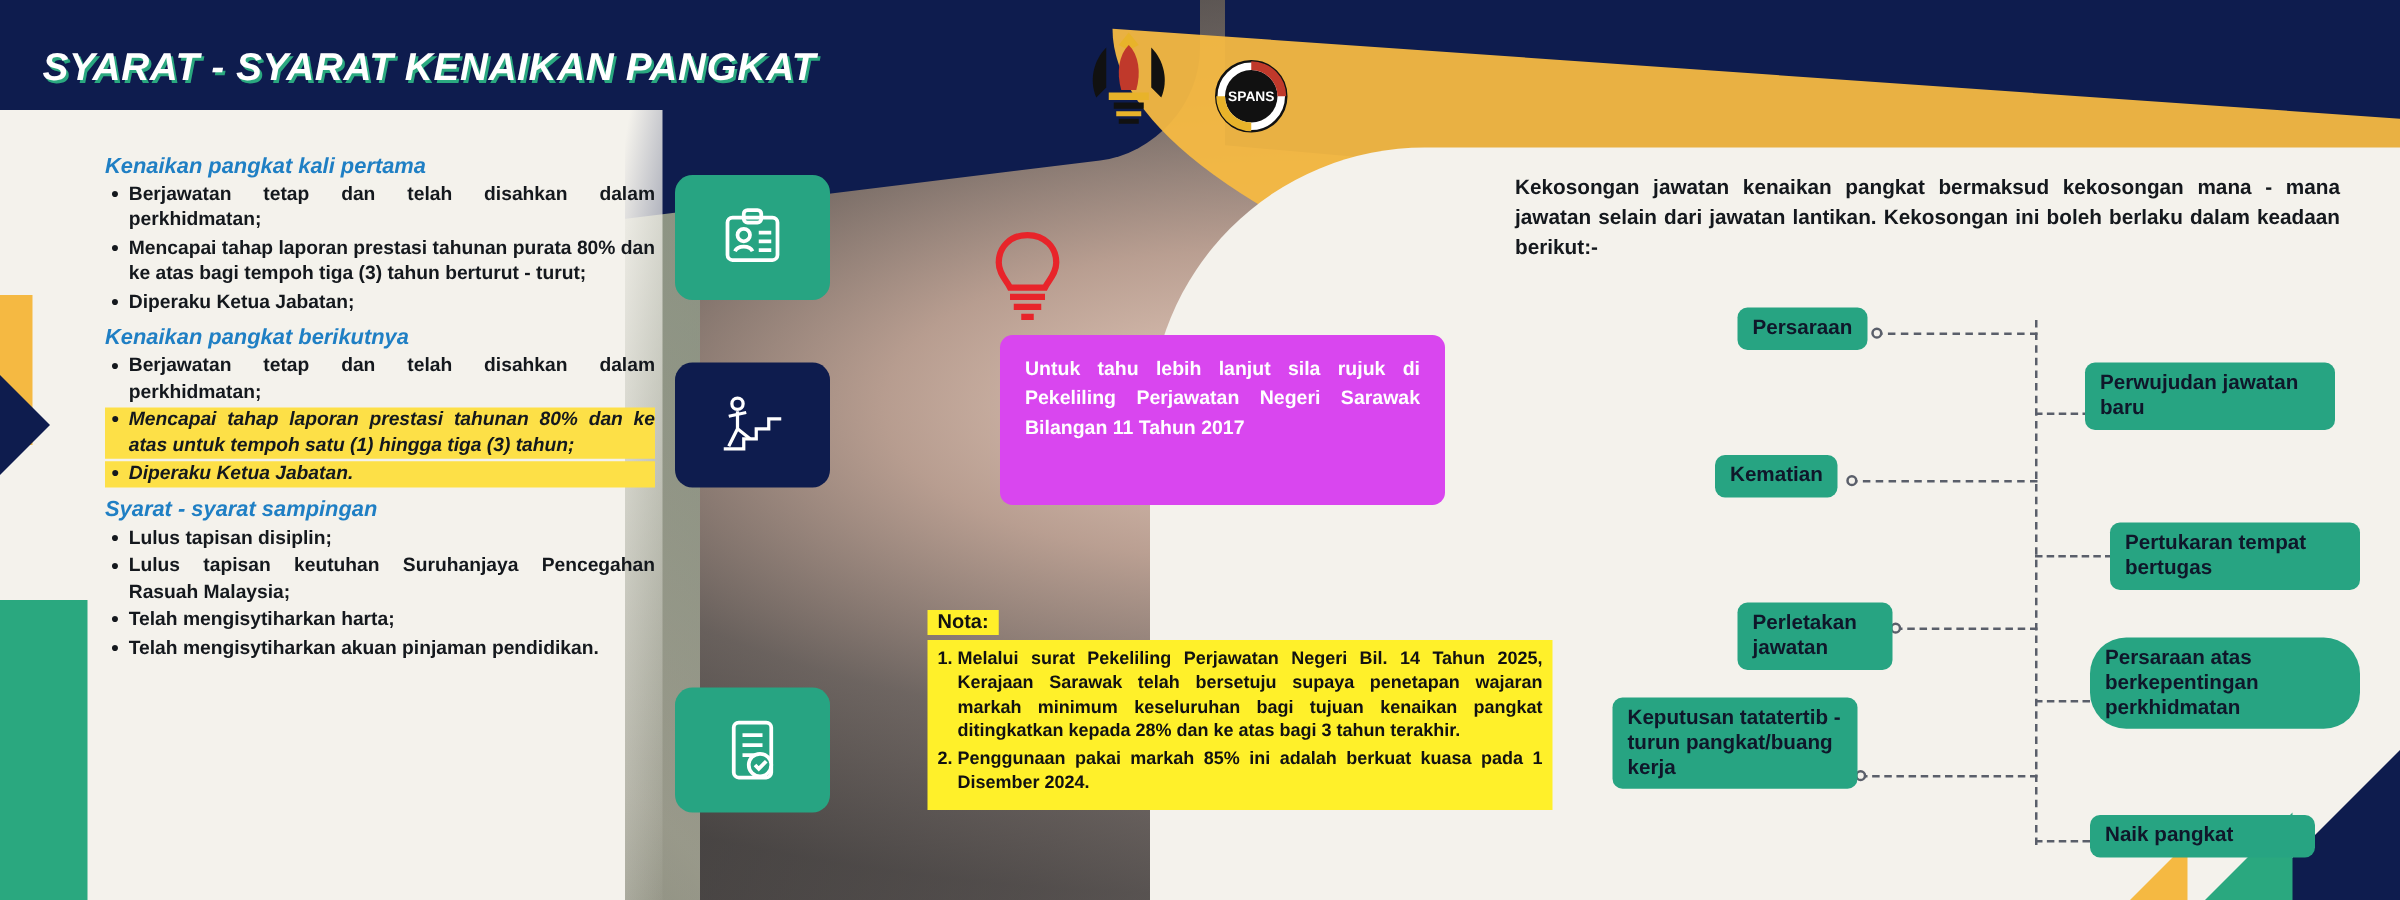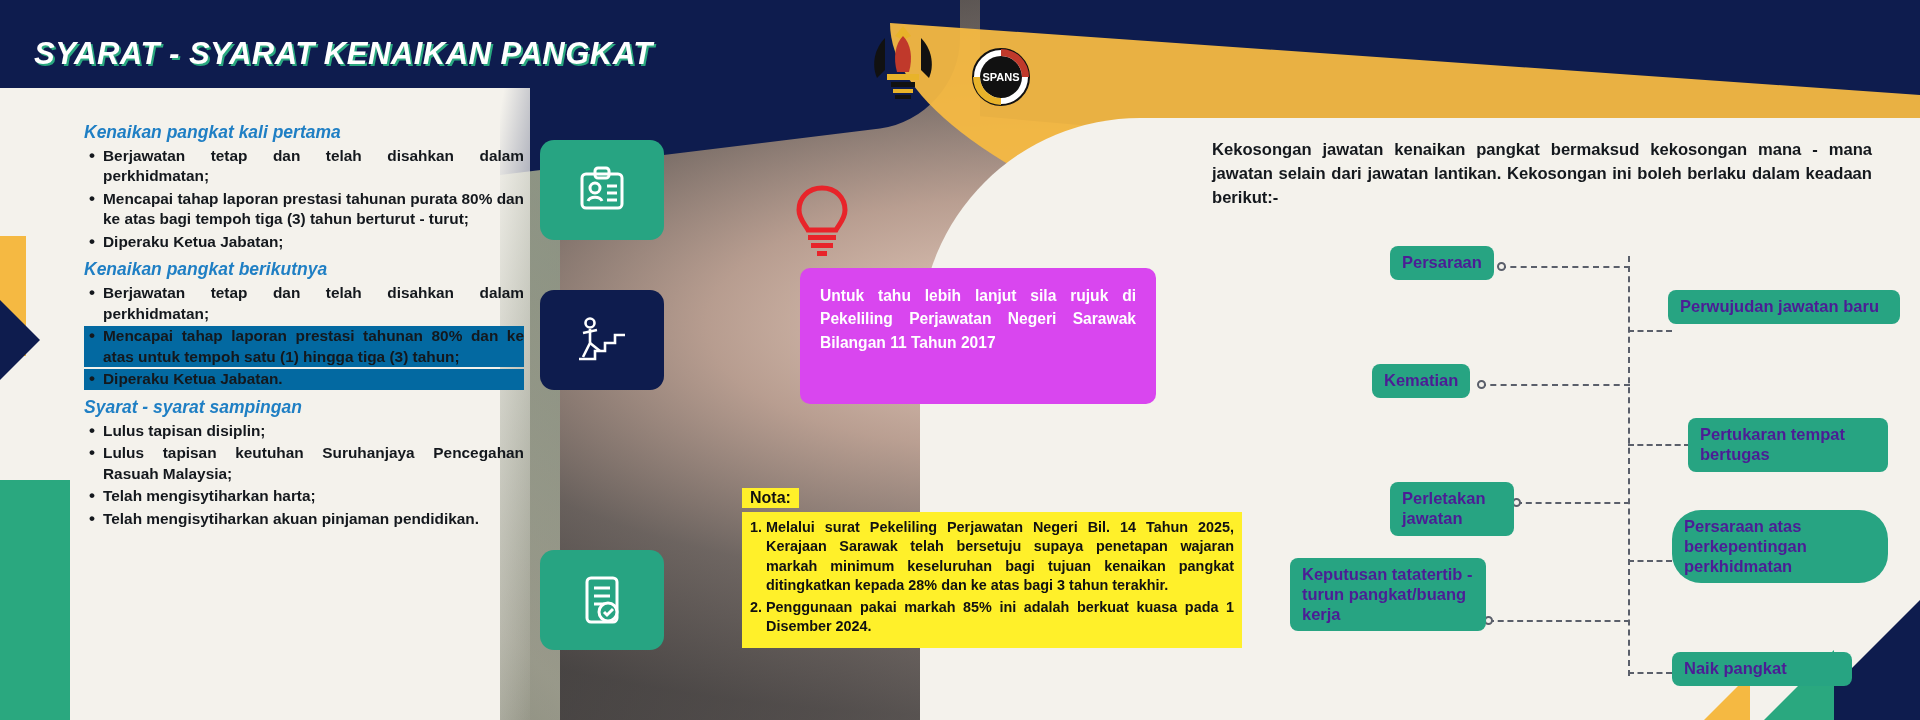--- a/index.html
+++ b/index.html
@@ -140,21 +140,21 @@
   ul.bullets { list-style: none; margin: 0 0 7px 0; padding: 0; }
   ul.bullets li {
     position: relative; padding-left: 19px; margin-bottom: 2px;
     font-size: 15.4px; line-height: 1.33; font-weight: bold;
     text-align: justify; color: #14181d;
   }
   ul.bullets li::before {
     content: "\2022"; position: absolute; left: 5px; top: -1px;
     font-size: 17px; color: #14181d;
   }
-  li.hl { background: #0369a1; }
+  li.hl { background: #fde047; font-style: italic; }
 
   
   .tile {
     position: absolute; width: 124px; height: 100px; border-radius: 14px;
     display: flex; align-items: center; justify-content: center;
   }
   .tile.t1 { left: 540px; top: 140px; background: #27a482; }
   .tile.t2 { left: 540px; top: 290px; background: #0e1c4e; }
   .tile.t3 { left: 540px; top: 550px; background: #27a482; }
 
@@ -184,30 +184,30 @@
     text-align: justify; margin-bottom: 3px;
   }
 
   
   .right-intro {
     position: absolute; left: 1212px; top: 138px; width: 660px;
     font-size: 16.6px; font-weight: bold; line-height: 1.45; color: #14181d;
     text-align: justify;
   }
   .chip {
-    position: absolute; background: #27a482; color: #4c1d95;
+    position: absolute; background: #27a482; color: #0f172a;
     border-radius: 8px; padding: 7px 12px;
     font-size: 16.5px; font-weight: bold; line-height: 1.2;
     text-align: left;
   }
   .chip.c1 { left: 1390px; top: 246px; }
   .chip.c2 { left: 1372px; top: 364px; }
   .chip.c3 { left: 1390px; top: 482px; width: 124px; }
   .chip.c4 { left: 1290px; top: 558px; width: 196px; }
-  .chip.r1 { left: 1668px; top: 290px; width: 232px; }
+  .chip.r1 { left: 1668px; top: 290px; width: 200px; }
   .chip.r2 { left: 1688px; top: 418px; width: 200px; padding-left: 12px; }
   .chip.r3 { left: 1672px; top: 510px; width: 216px; border-radius: 29px; }
   .chip.r4 { left: 1672px; top: 652px; width: 180px; }
   .vline {
     position: absolute; left: 1628px; top: 256px;
     width: 0; border-left: 2px dashed #5a5f6a; height: 420px;
   }
   .hline {
     position: absolute; height: 0; border-top: 2px dashed #5a5f6a;
   }

